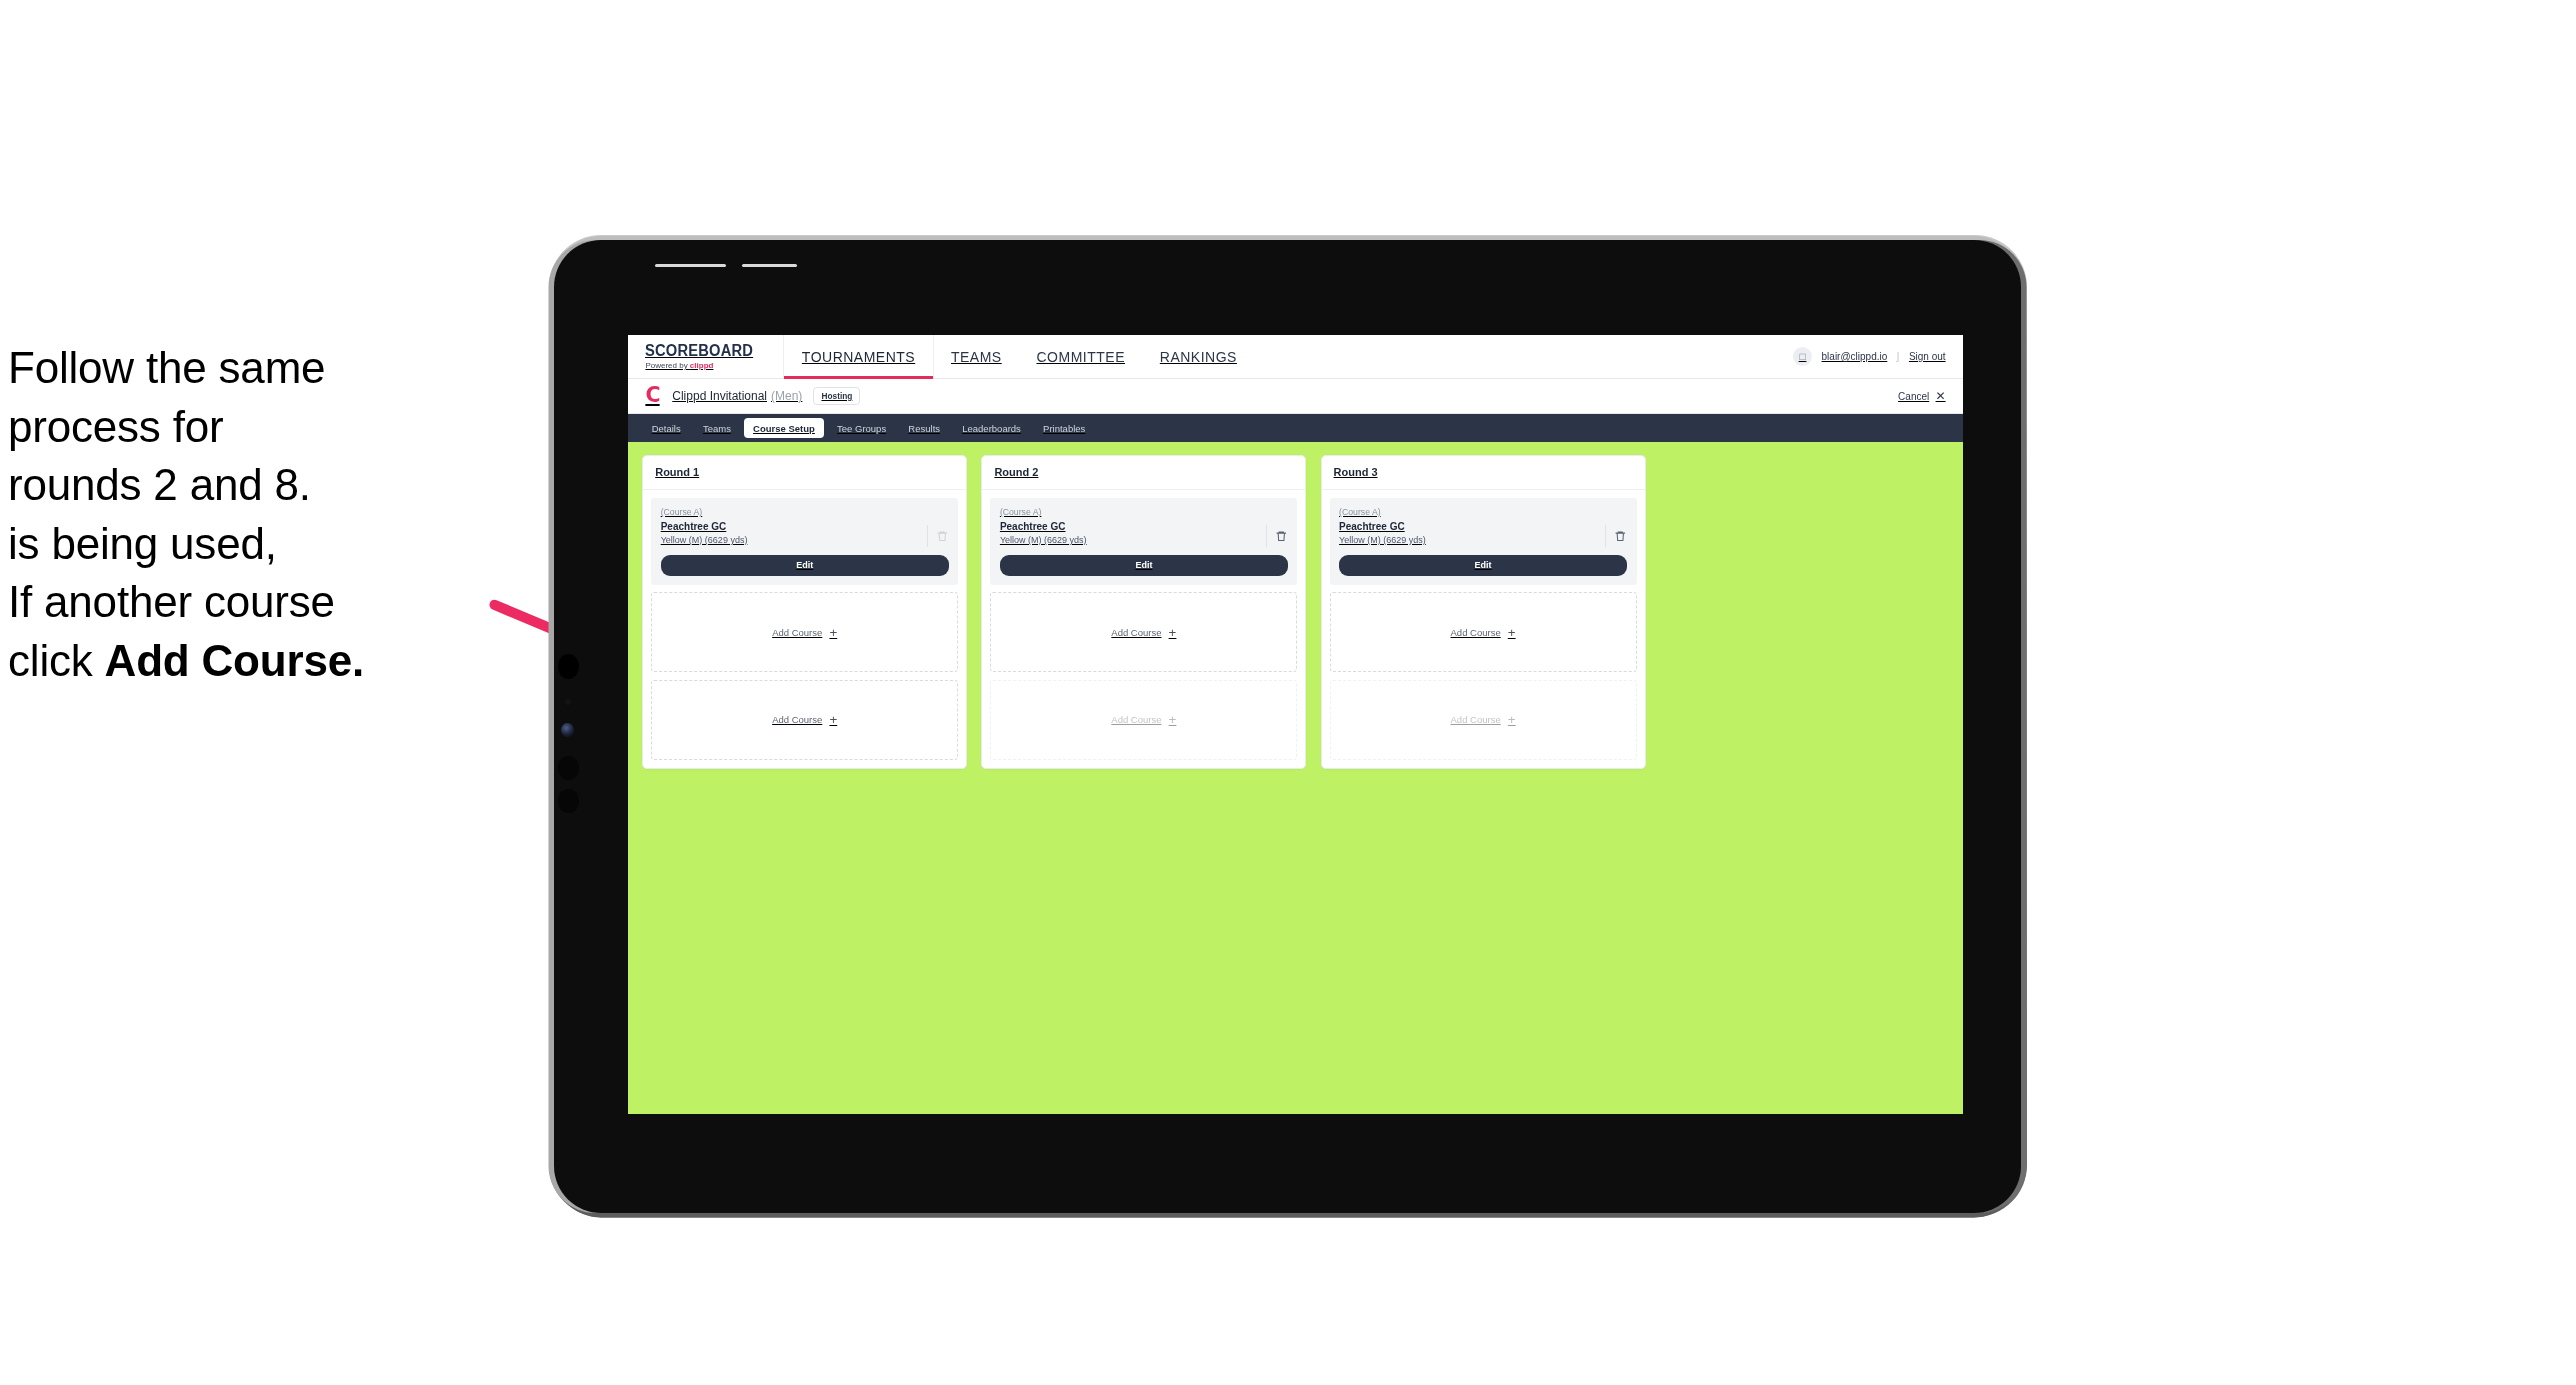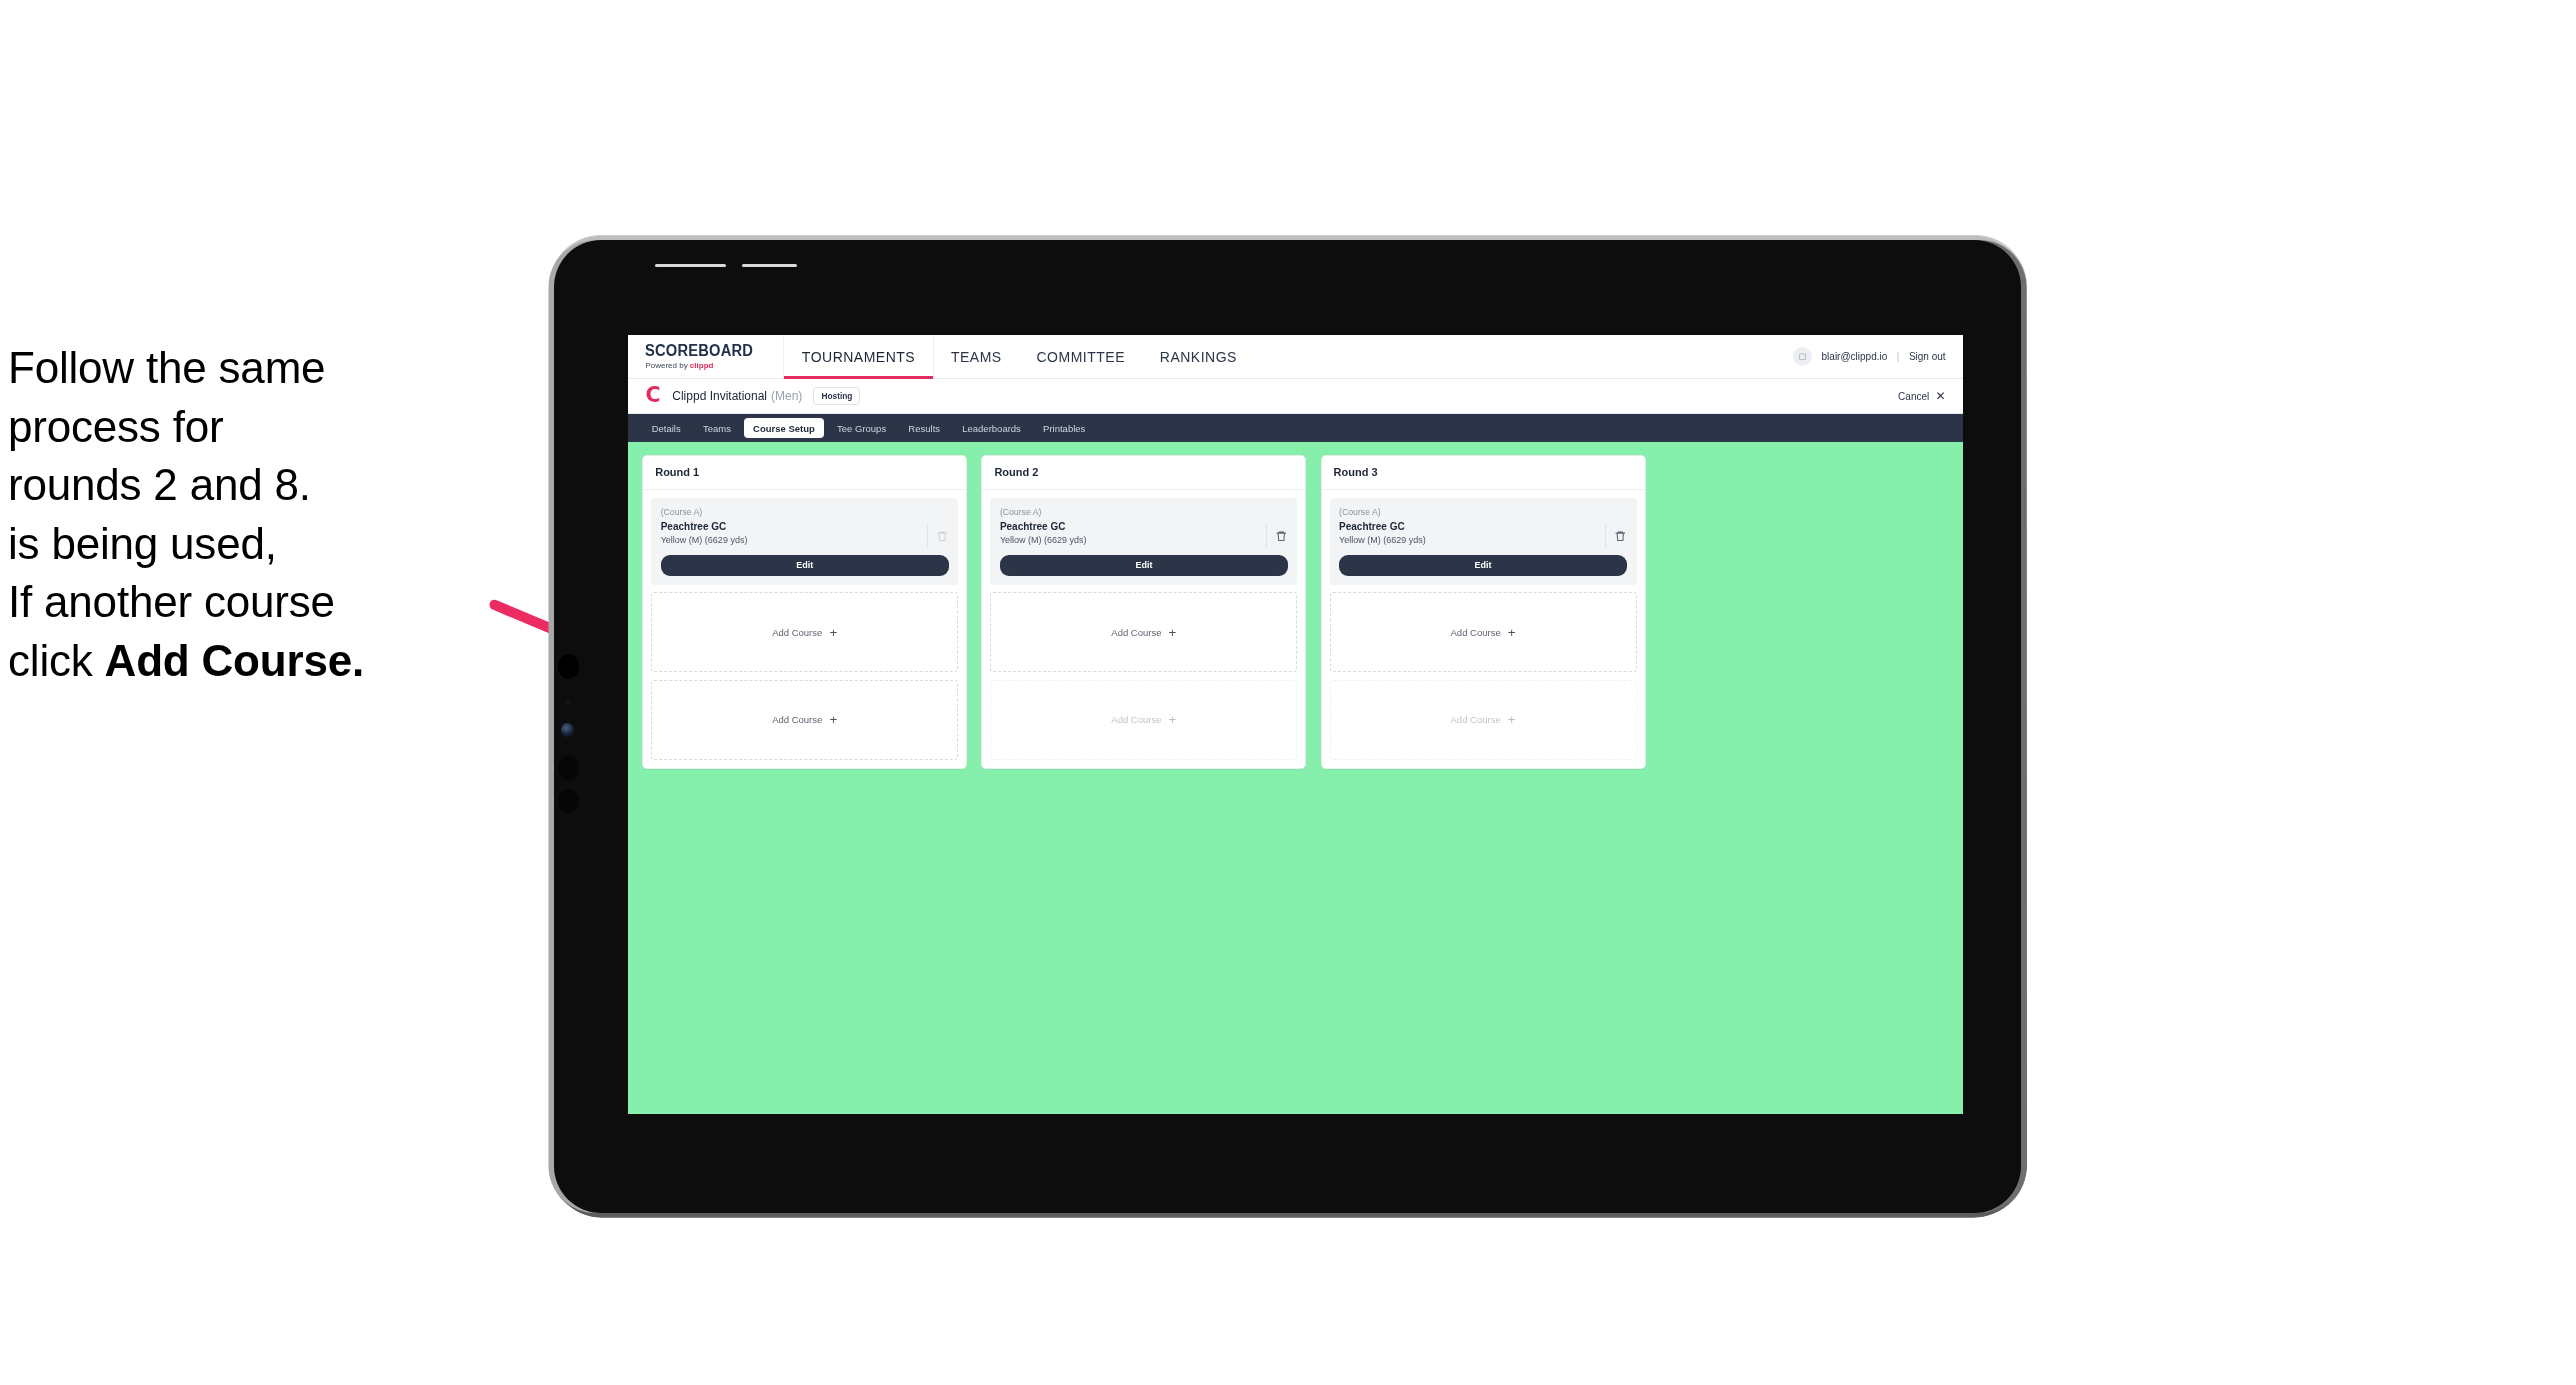--- a/index.html
+++ b/index.html
@@ -60,23 +60,24 @@
   .bezel-dot.d4    { left: 558px; top: 756px;  width: 20.5px; height: 24px; background:#060606; z-index:3;}
 
   
   .edge-hl { position: absolute; height: 3.2px; background: #d9d9d9; border-radius:1.6px; z-index:3; }
 
   
   .screen {
     position: absolute;
     left: 628px; top: 302px;
     width: 1335px; height: 779px;
-    background: #86efac;
+    background: #bef264;
     overflow: hidden;
     z-index: 4;
+    text-decoration: underline;
   }
 
   
   .topbar {
     height: 44px; background: #ffffff; border-bottom: 0.8px solid #e6e8eb;
     display: flex; align-items: stretch; position: relative;
   }
   .brand {
     display: flex; flex-direction: column; justify-content: center;
     padding: 0 20.5px 0 17.4px; min-width: 126px;

